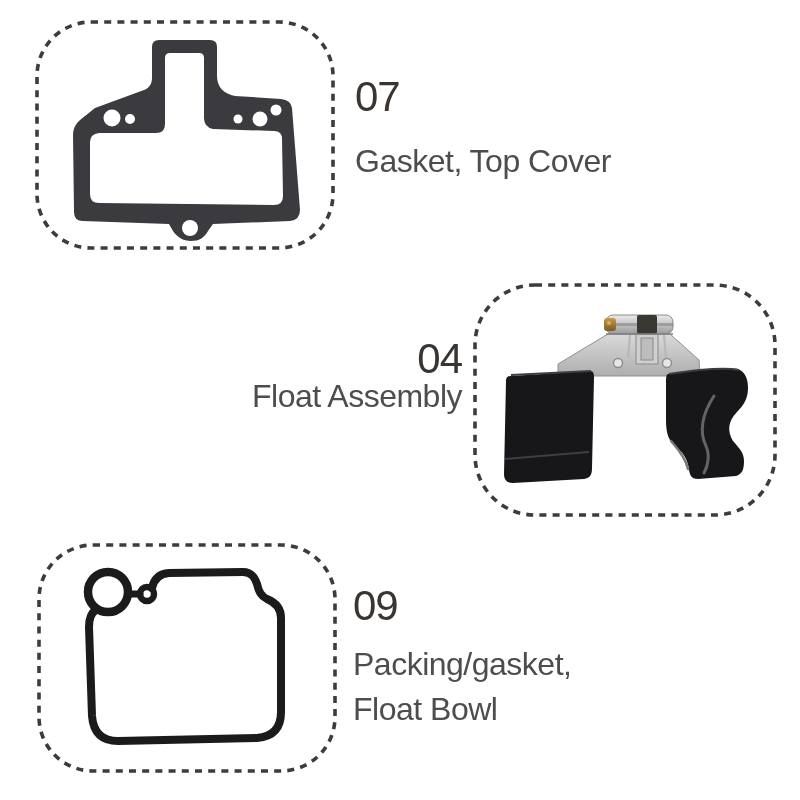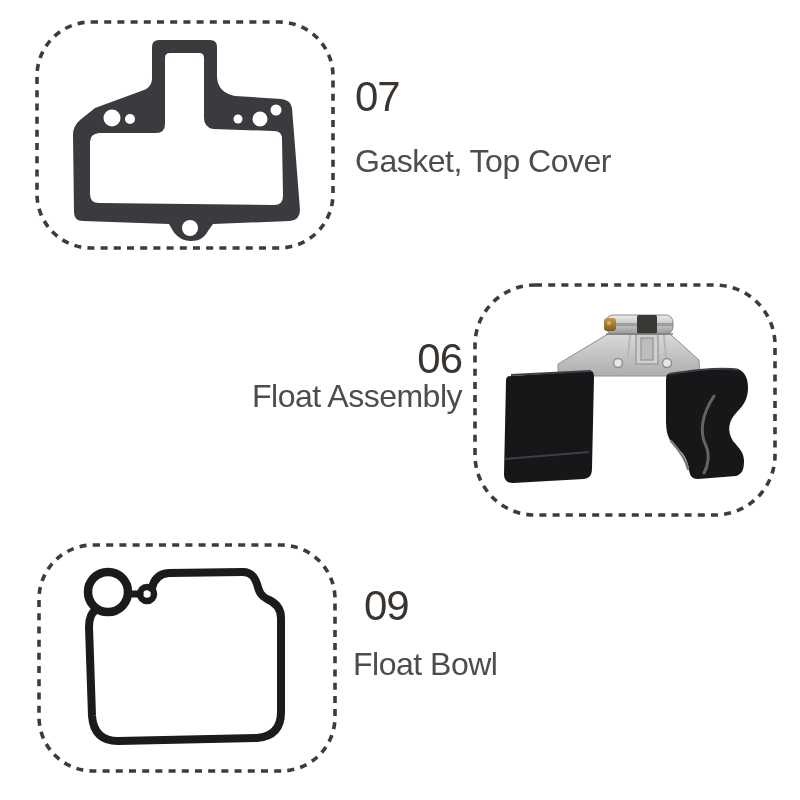--- a/index.html
+++ b/index.html
@@ -29,21 +29,21 @@
     white-space:nowrap;
   }
   .right-align{text-align:right;}
   #p1{left:25px;top:10px;}
   #p2{left:463px;top:273px;}
   #p3{left:27px;top:533px;}
   #num07{left:355px;top:76px;}
   #lbl07{left:355px;top:139px;}
   #num08{right:338px;top:338px;}
   #lbl08{right:338px;top:374px;}
-  #num09{left:364px;top:585px;}
+  #num09{left:353px;top:585px;}
   #lbl09{left:353px;top:642px;}
 </style>
 </head>
 <body>
 
 <div class="canvas">
 
   <svg id="p1" class="panel-svg" width="320" height="250" viewBox="25 10 320 250">
     <rect x="37" y="22" width="296" height="226" rx="54" ry="54" fill="none" stroke="#3c3c3c" stroke-width="3.6" stroke-dasharray="7 6.2"></rect>
     <g>
@@ -132,21 +132,21 @@
                C 688,460 683,452 675,446
                C 668,440 666,432 666,420
                L 666,380
                C 666,376 667,374 668,374 Z" fill="#17171a"></path>
       <path d="M 714,396 C 702,414 699,432 706,446 C 710,455 708,466 704,473" stroke="#646464" stroke-width="3" fill="none" stroke-linecap="round"></path>
       <path d="M 671,441 C 679,450 686,459 688,469" stroke="#7a7a7a" stroke-width="2.5" fill="none" stroke-linecap="round"></path>
       <path d="M 669,374 C 695,370 724,367 739,370" stroke="#3c3c42" stroke-width="2" fill="none"></path>
     </g>
   </svg>
 
-  <div id="num08" class="num right-align">06</div>
+  <div id="num08" class="num right-align">04</div>
   <div id="lbl08" class="lbl right-align">Float Assembly</div>
 
   <svg id="p3" class="panel-svg" width="320" height="250" viewBox="27 533 320 250">
     <rect x="39" y="545" width="296" height="226" rx="54" ry="54" fill="none" stroke="#3c3c3c" stroke-width="3.6" stroke-dasharray="7 6.2"></rect>
     <g fill="none" stroke="#1b1b1d" stroke-linecap="round" stroke-linejoin="round">
       <circle cx="108" cy="592" r="20" stroke-width="8.5"></circle>
       <circle cx="147" cy="594" r="7" stroke-width="6.5"></circle>
       <line x1="129" y1="594" x2="140" y2="594" stroke-width="7"></line>
       <path stroke-width="8" d="
         M 152,588
@@ -159,16 +159,17 @@
         Q 281,736 257,738
         L 118,741
         Q 94,741 92,716
         L 89,627
         Q 89,614 96,610"></path>
     </g>
   </svg>
 
   <div id="num09" class="num">09</div>
   <div id="lbl09" class="lbl">
+    <div>Packing/gasket,</div>
     <div>Float Bowl</div>
   </div>
 
 </div>
 
 </body></html>

